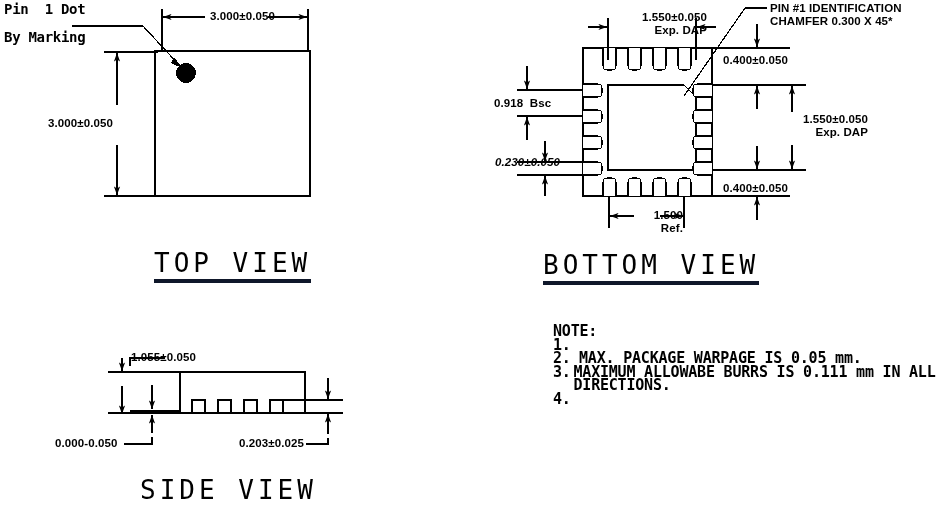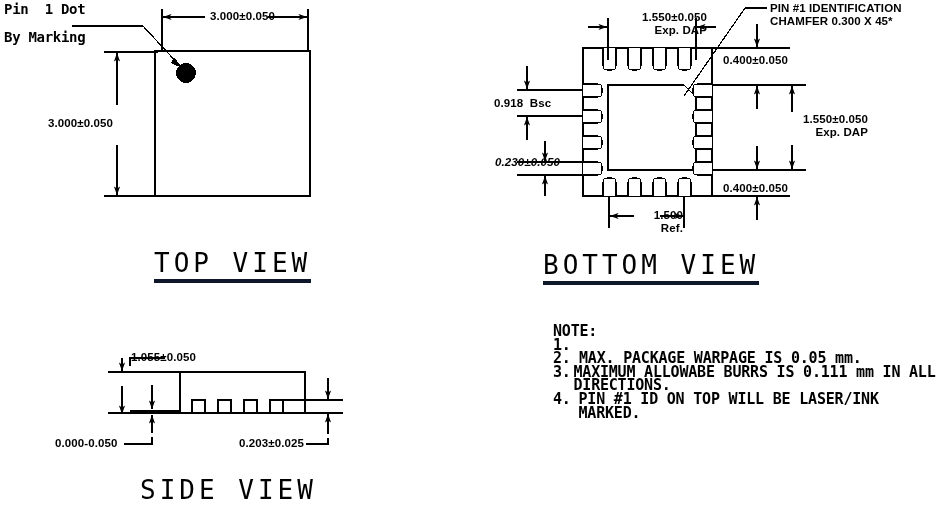--- a/index.html
+++ b/index.html
@@ -244,18 +244,17 @@
       <div class="note" style="display:flex;">
         <span style="display:inline-block;width:26px;">2.</span>
         <span>MAX. PACKAGE WARPAGE IS 0.05 mm.</span>
       </div>
       <div class="note" style="display:flex;">
         <span style="display:inline-block;width:26px;">3.</span>
         <span>MAXIMUM ALLOWABE BURRS IS 0.111 mm IN ALL DIRECTIONS.</span>
       </div>
       <div class="note" style="display:flex;">
         <span style="display:inline-block;width:26px;">4.</span>
-        <span>PIN #1 ID ON TOP WILL BE LASER/INK MARKED.</span>
       </div>
     </div>
   </div>
 
 </div>
 
 </body></html>

